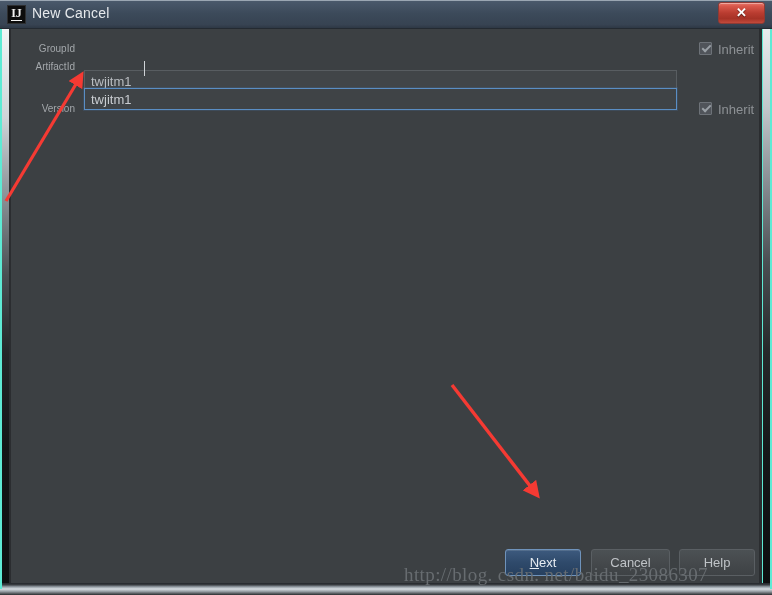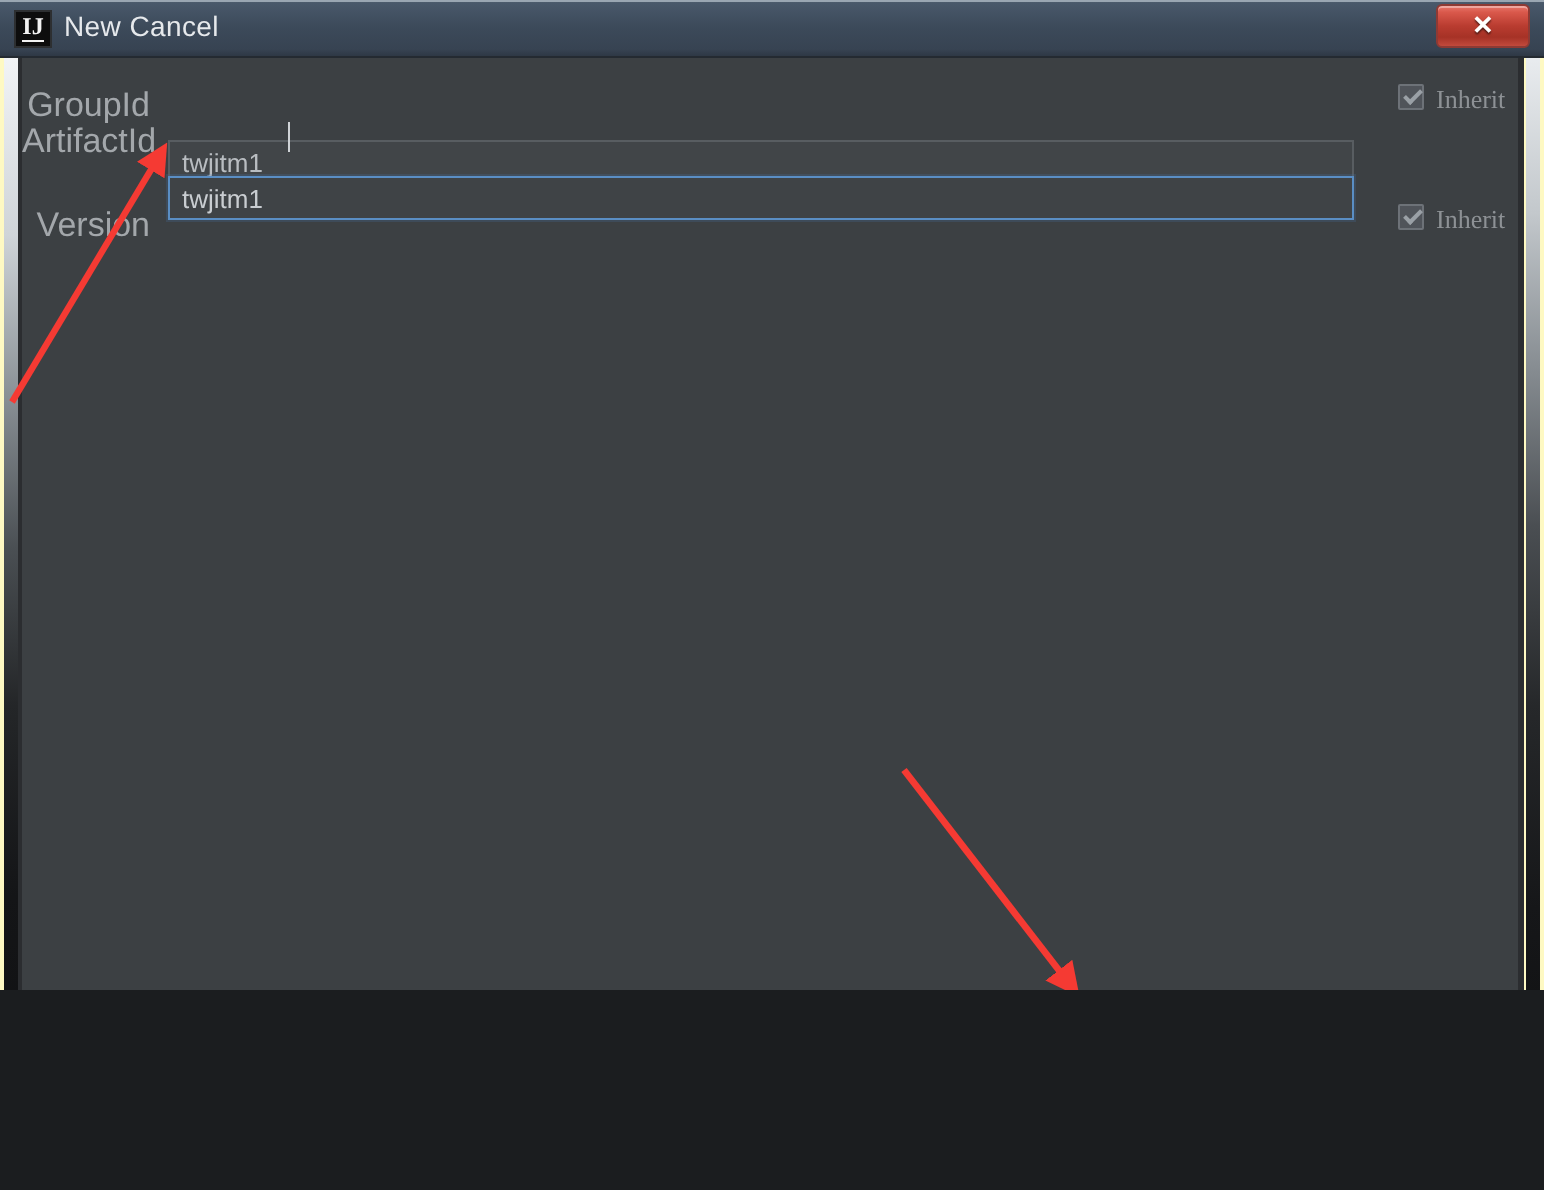--- a/index.html
+++ b/index.html
@@ -12,23 +12,23 @@
     height: 595px;
     overflow: hidden;
     font-family: "Liberation Sans", sans-serif;
   }
 
   
   #window {
     position: absolute;
     left: 0; top: 0;
     width: 772px;
-    height: 495px;
-    box-sizing: border-box;
-    background: #fef9c3;
+    height: 595px;
+    box-sizing: border-box;
+    background: #5eead4;
     overflow: hidden;
   }
 
   
   .edge-left {
     position: absolute;
     left: 2px; top: 28px;
     width: 7px; height: 560px;
     background: linear-gradient(to bottom, #f2f4f6 0%, #cfd4d8 16%, #8b9297 30%, #4a4f53 44%, #242628 58%, #141517 75%, #0e0f10 100%);
     z-index: 6;
@@ -162,21 +162,21 @@
   
   .form-row {
     position: absolute;
     left: 0;
     width: 748px;
     height: 22px;
   }
   .form-label {
     position: absolute;
     text-align: right;
-    font-size: 17px;
+    font-size: 10px;
     color: #a3a7ab;
     font-family: "Liberation Sans", sans-serif;
     left: 0;
     width: 64px;
     top: 3px;
   }
   .form-input {
     position: absolute;
     left: 73px;
     width: 593px;
@@ -223,21 +223,21 @@
     border-left: 2px solid #9aa0a6;
     border-bottom: 2px solid #9aa0a6;
     transform: rotate(-45deg);
   }
   .inherit-label {
     position: absolute;
     left: 707px;
     top: 2px;
     font-size: 13px;
     color: #8d9195;
-    font-family: Liberation Serif, serif;
+    font-family: Liberation Sans, sans-serif;
   }
 
   
   .btn {
     position: absolute;
     height: 27px;
     box-sizing: border-box;
     border-radius: 3px;
     border: 1px solid #5a5f63;
     background: linear-gradient(to bottom, #4c5154 0%, #45494c 50%, #3e4245 100%);

